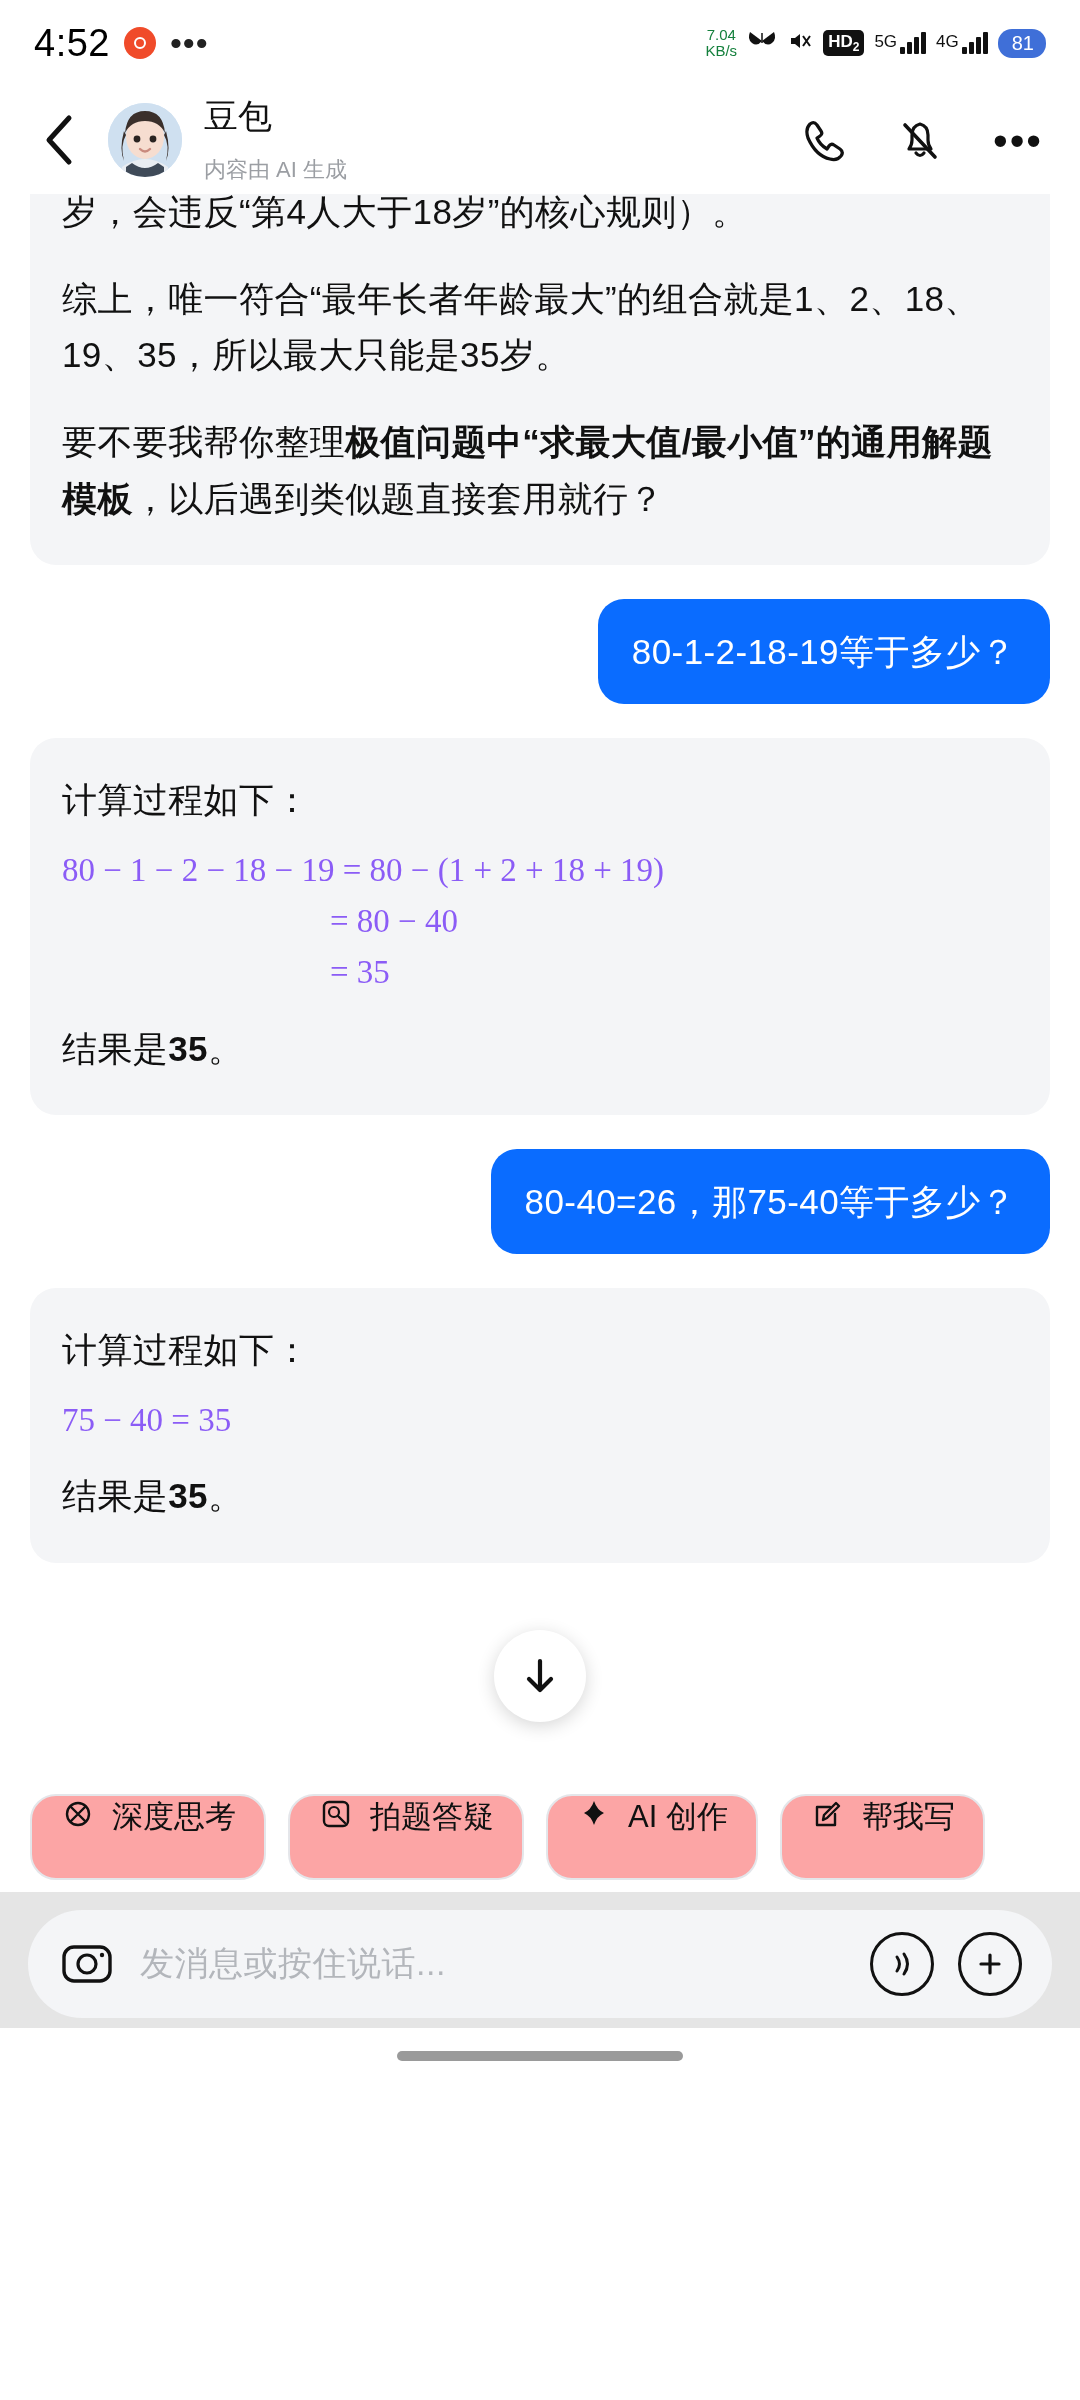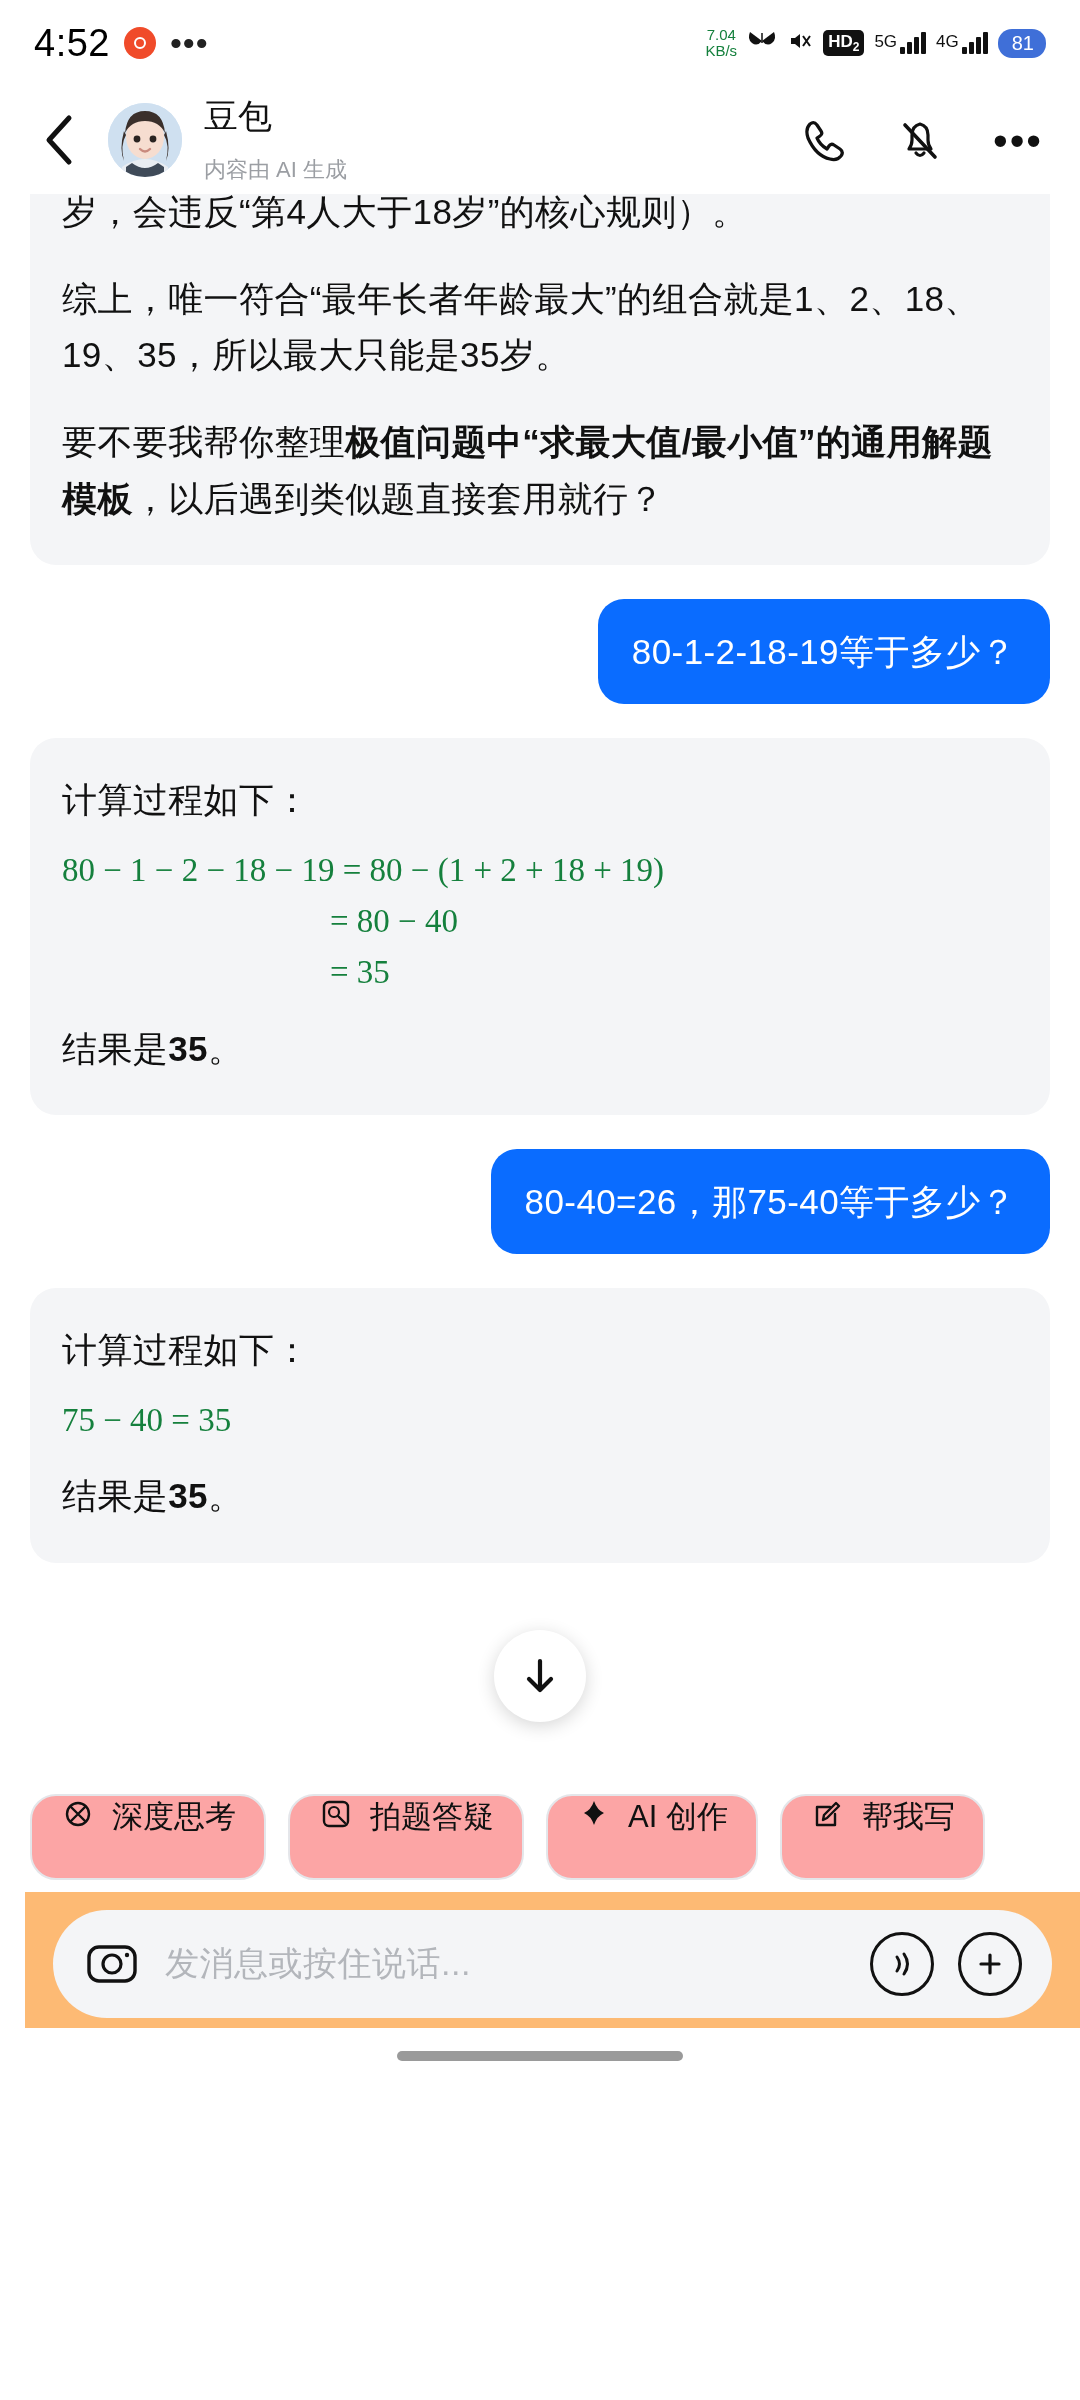--- a/index.html
+++ b/index.html
@@ -166,21 +166,21 @@
     border-radius: 26px;
     padding: 28px 34px;
     font-size: 35px;
     line-height: 1.4;
     max-width: 78%;
     letter-spacing: 0.4px;
   }
   .math {
     font-family: "Liberation Serif", "DejaVu Serif", serif;
     font-size: 33px;
-    color: #15803d;
+    color: #8b5cf6;
     line-height: 1.55;
     margin-bottom: 22px;
     white-space: nowrap;
   }
   .math .ind1 { display: block; padding-left: 268px; }
   .math .ind2 { display: block; padding-left: 268px; }
 
   
   .scroll-btn {
     position: absolute;
@@ -218,22 +218,21 @@
     color: #111;
     white-space: nowrap;
     flex: 0 0 auto;
   }
   .chip svg { display: block; flex: 0 0 auto; }
 
   
   .inputbar {
     flex: 0 0 auto;
     padding: 18px 28px 10px 28px;
-    background: #fdba74;
-    margin-left: 25px;
+    background: #e5e5e5;
   }
   .input-pill {
     height: 108px;
     background: #f4f5f7;
     border-radius: 54px;
     display: flex;
     align-items: center;
     padding: 0 30px;
     gap: 24px;
   }

